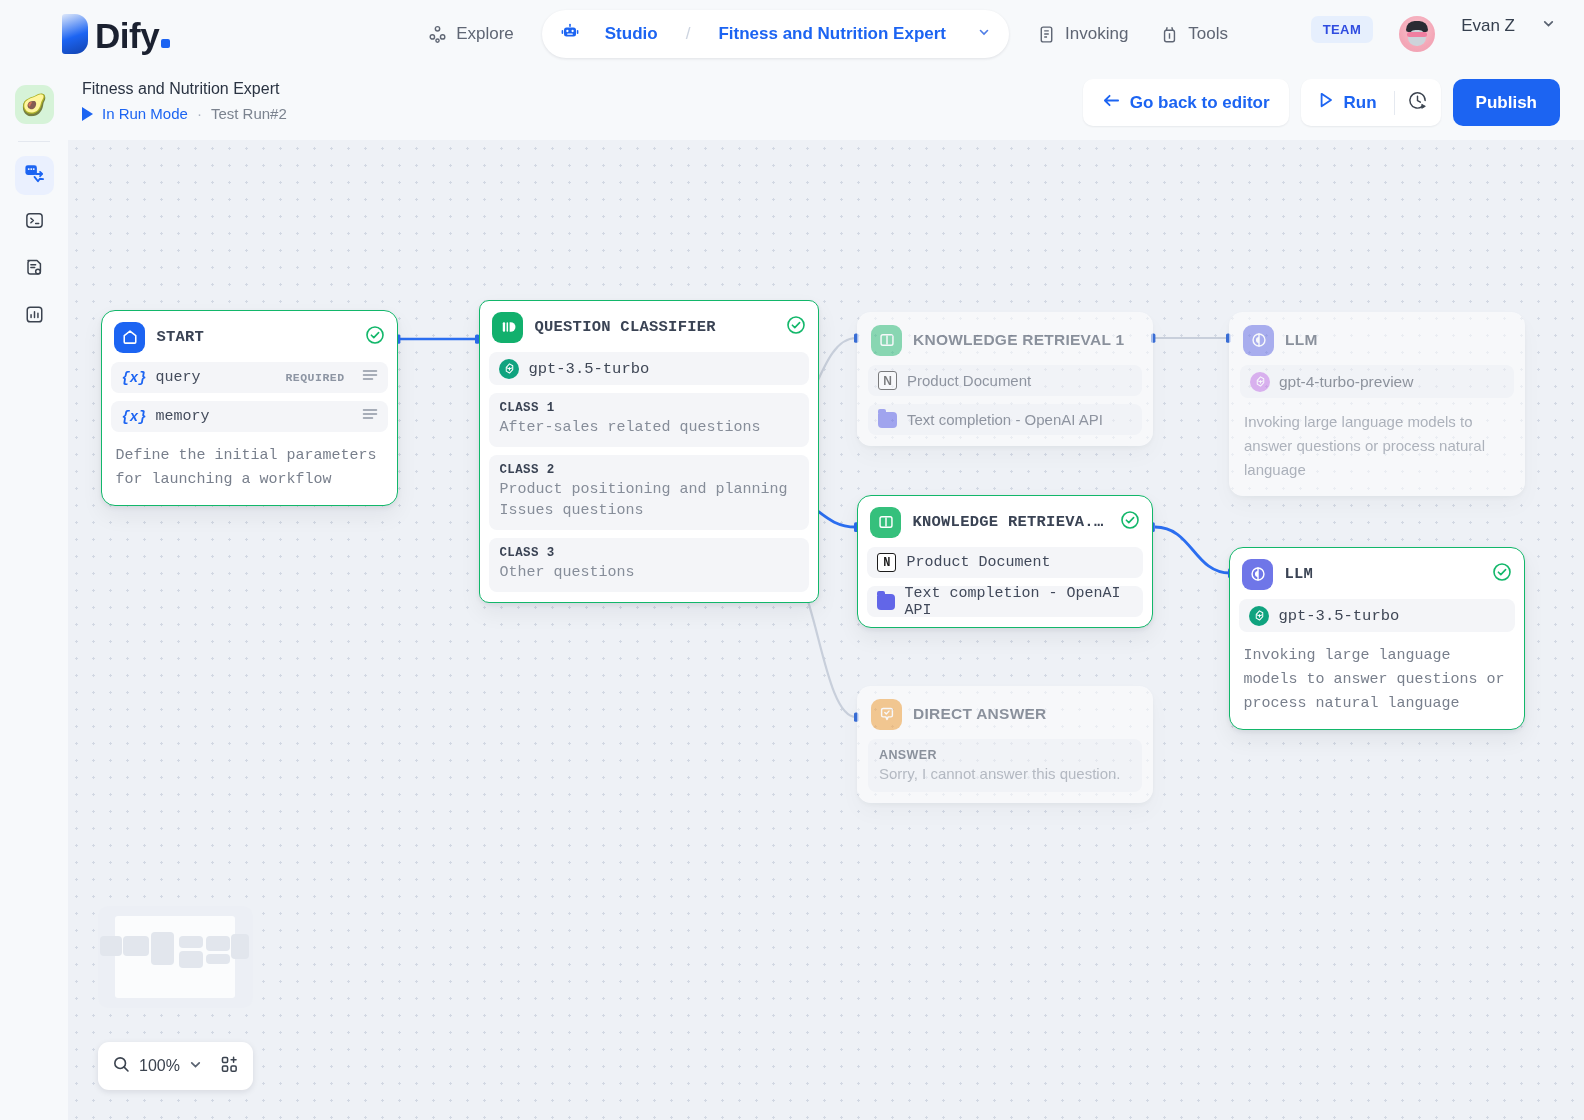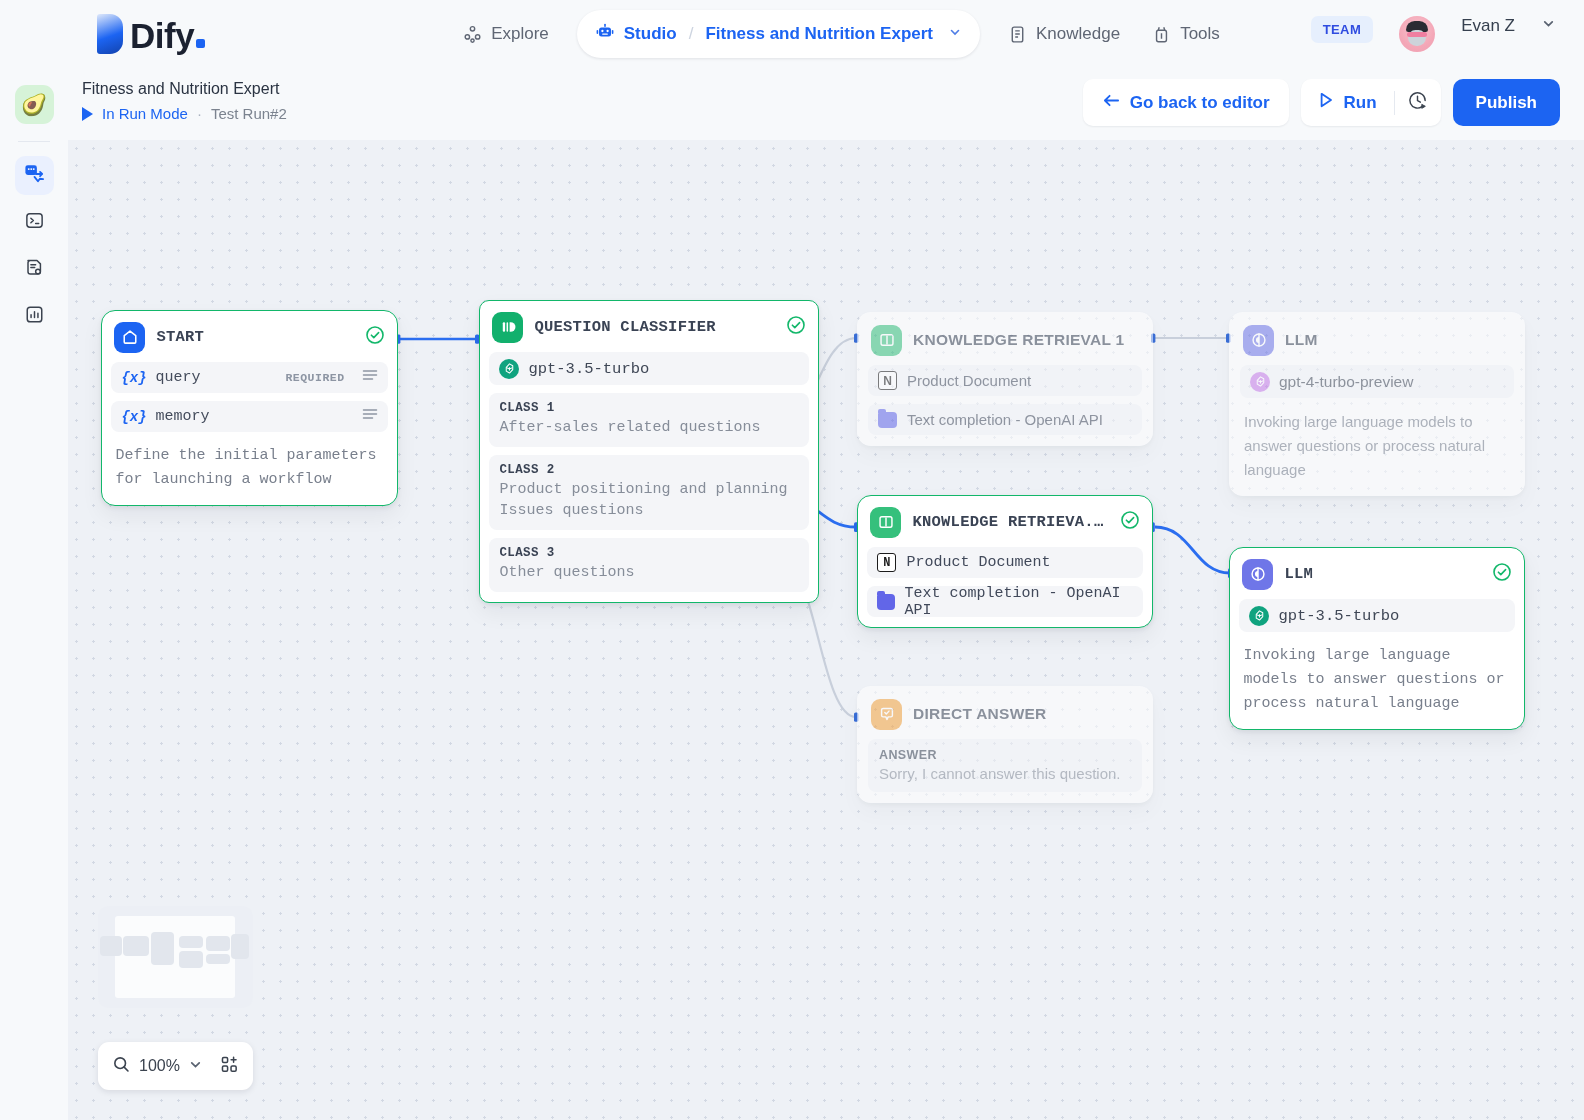--- a/index.html
+++ b/index.html
@@ -9,41 +9,41 @@
     background: #f2f4f7;
     overflow: hidden;
   }
 
   
   .topbar {
     position: absolute; top: 0; left: 0; width: 1584px; height: 68px;
     background: #f7f9fb;
     display: flex; align-items: center;
   }
-  .logo-wrap { display: flex; align-items: flex-end; margin-left: 97px; }
+  .logo-wrap { display: flex; align-items: flex-end; margin-left: 62px; }
   .logo-mark {
     width: 26px; height: 40px;
     background: linear-gradient(160deg,#dfe9fb 0%,#1c64f2 55%,#1242ad 100%);
     border-radius: 3px 13px 13px 3px;
   }
   .logo-text {
     font-size: 35px; font-weight: 700; color: #1b2130;
     letter-spacing: -.5px; margin-left: 7px; line-height: 36px;
   }
   .logo-dot { display:inline-block; width:9px; height:9px; background:#1c64f2; border-radius:2px; margin-left:2px; vertical-align: baseline;}
 
   .nav { display: flex; align-items: center; margin-left: 242px; height: 48px; }
   .nav-item {
     display: flex; align-items: center; gap: 9px;
     font-size: 17px; color: #5f6674; padding: 0 16px; height: 48px;
     border-radius: 24px; cursor: pointer;
   }
   .nav-item svg { display:block; }
   .studio-pill {
-    display: flex; align-items: center; gap: 9px;
+    display: flex; align-items: center; gap: 25px;
     background: #ffffff; border-radius: 24px; height: 48px;
     padding: 0 18px; box-shadow: 0 1px 3px rgba(16,24,40,.10);
     margin: 0 12px;
   }
   .studio-pill .studio-label { color:#1c64f2; font-size:17px; font-weight:700; }
   .sep { color:#cdd4e0; font-size:17px; margin:0 3px; }
   .crumb { color:#1c64f2; font-size:17px; font-weight:700; }
   .chev { margin-left:6px; }
 
   .top-right { margin-left:auto; display:flex; align-items:flex-start; gap:26px; margin-right:28px; }
@@ -242,21 +242,21 @@
       </span>
     </div>
 
     <div class="nav-item">
       <span>
         <svg width="19" height="19" viewBox="0 0 20 20" fill="none" stroke="#5f6674" stroke-width="1.5">
           <rect x="4.5" y="2.2" width="11" height="15.6" rx="2"></rect>
           <path d="M7.6 6.2h4.8M7.6 9.4h4.8M7.6 12.6h3"></path>
         </svg>
       </span>
-      <span>Knowledge</span>
+      <span>Invoking</span>
     </div>
 
     <div class="nav-item">
       <span>
         <svg width="19" height="19" viewBox="0 0 20 20" fill="none" stroke="#5f6674" stroke-width="1.5">
           <rect x="4.8" y="5.6" width="10.4" height="12" rx="2"></rect>
           <path d="M6.6 5.6l1-3.2M13.4 5.6l-1-3.2M10 8.6v6"></path>
         </svg>
       </span>
       <span>Tools</span>

